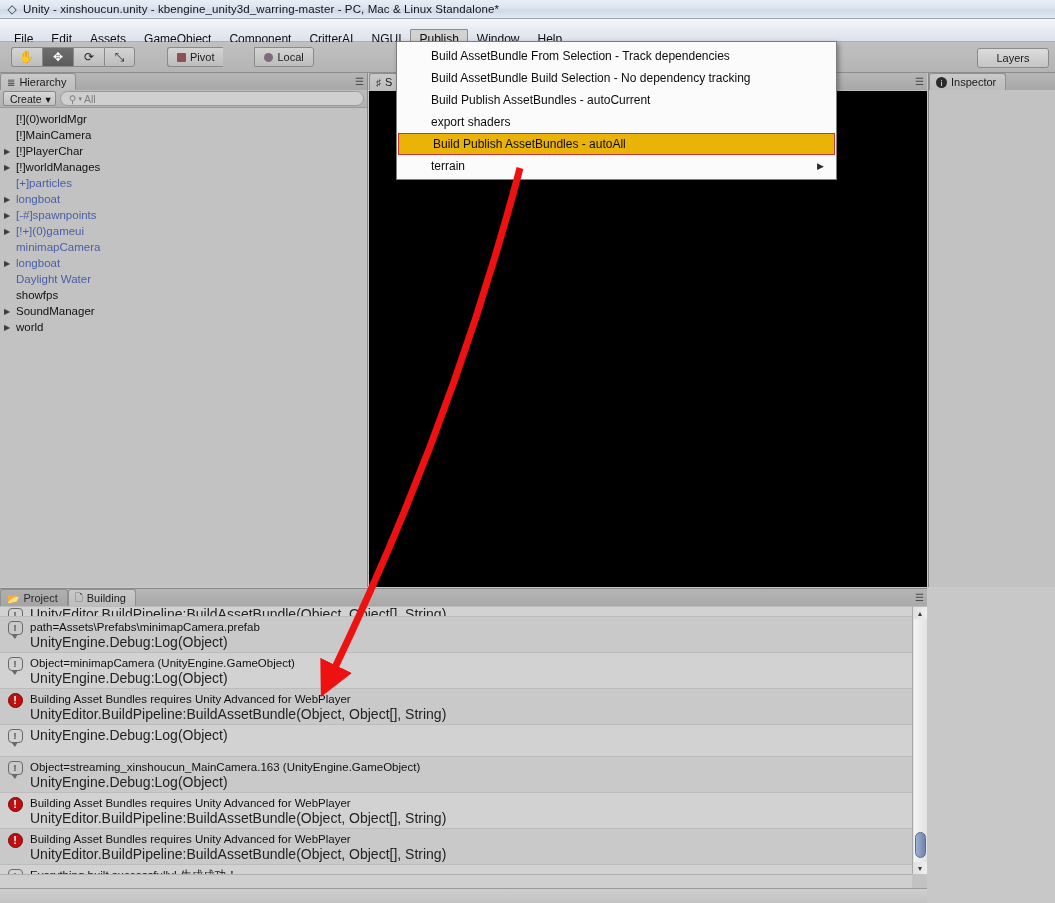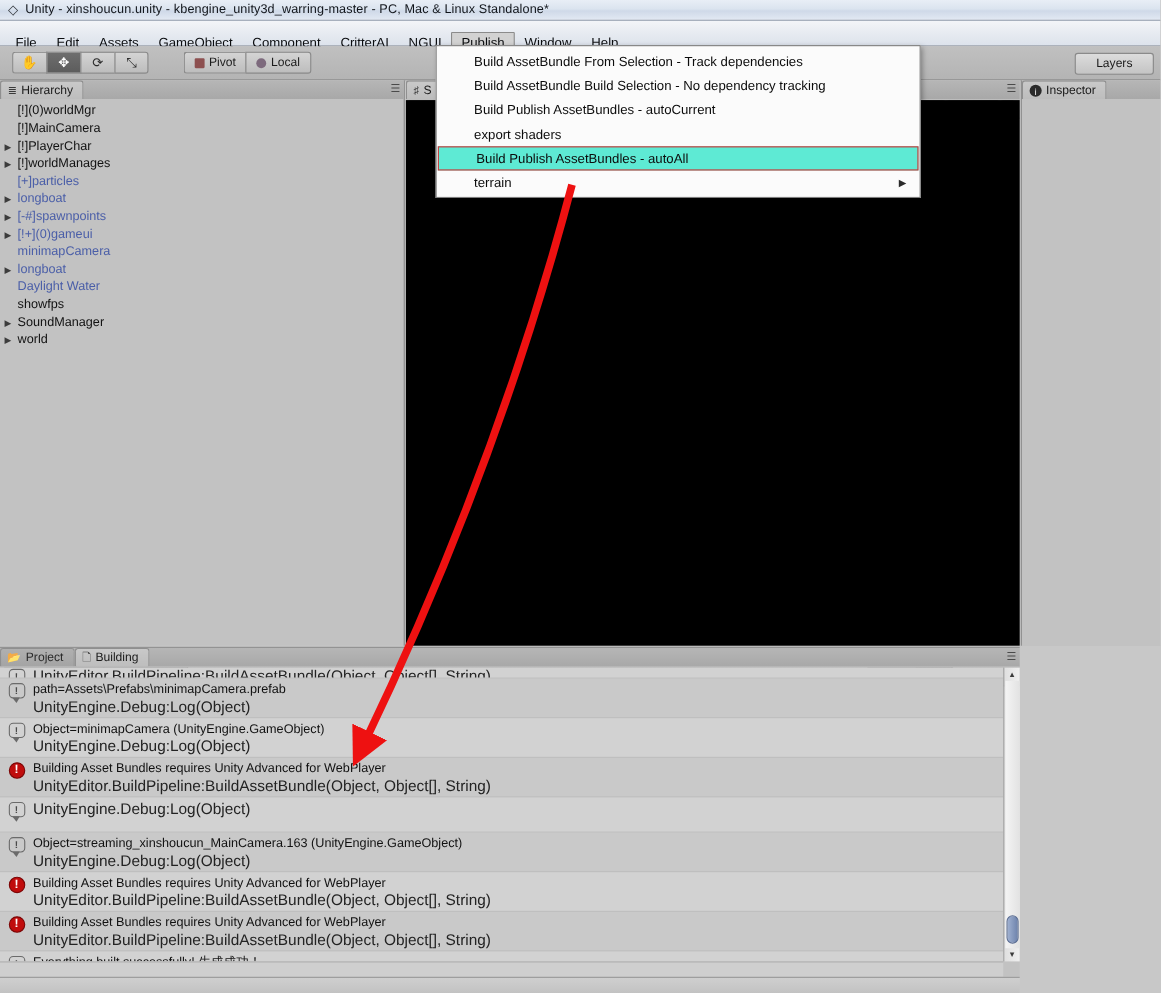--- a/index.html
+++ b/index.html
@@ -61,21 +61,21 @@
     border: 1px solid #8a8a8a; border-right: none;
     display: flex; align-items: center; justify-content: center;
     color: #2a2a2a; font-size: 12px;
   }
   .tool-btn:first-child { border-radius: 3px 0 0 3px; }
   .tool-btn:last-child { border-right: 1px solid #8a8a8a; border-radius: 0 3px 3px 0; }
   .tool-btn.selected {
     background: linear-gradient(to bottom,#6e6e6e,#5c5c5c);
     color: #fff;
   }
-  .pivot-group { display: flex; margin-left: 32px; }
+  .pivot-group { display: flex; margin-left: 32px; gap: 31px; }
   .pivot-btn {
     height: 20px; padding: 0 9px;
     background: linear-gradient(to bottom,#d4d4d4,#bdbdbd);
     border: 1px solid #8a8a8a; border-right: none;
     display: flex; align-items: center; gap: 4px;
     font-size: 11px; color: #1c1c1c;
   }
   .pivot-btn:first-child { border-radius: 3px 0 0 3px; }
   .pivot-btn:last-child { border-right: 1px solid #8a8a8a; border-radius: 0 3px 3px 0; }
   .pv-dot { width: 9px; height: 9px; background: #8d5050; border-radius: 1px; display: inline-block; }
@@ -289,21 +289,21 @@
     box-shadow: 2px 2px 5px rgba(0,0,0,0.35);
     padding: 3px 0 2px 0;
     z-index: 50;
   }
   .dd-item {
     height: 22px; display: flex; align-items: center;
     padding-left: 34px; font-size: 12px; color: #0c0c0c;
     position: relative; white-space: nowrap;
   }
   .dd-item.highlight {
-    background: #5eead4;
+    background: #eab308;
     border: 1px solid #cc3333;
     margin: 0 1px;
     height: 22px;
   }
   .dd-arrow-right {
     position: absolute; right: 12px; font-size: 9px; color: #2a2a2a;
   }
 
   
   .annot { position: absolute; left: 0; top: 0; width: 1055px; height: 903px;
@@ -363,20 +363,31 @@
   </div>
 
   <div class="panel" id="hierarchy">
     <div class="panel-tabrow">
       <div class="ptab">
         <span class="ptab-icon">≣</span>
         <span>Hierarchy</span>
       </div>
       <span class="panel-menu-dots">☰</span>
     </div>
+    <div class="hier-toolbar">
+      <div class="create-btn">
+        <span>Create</span>
+        <span>▾</span>
+      </div>
+      <div class="search-field">
+        <span>⚲</span>
+        <span style="font-size:7px">▾</span>
+        <span>All</span>
+      </div>
+    </div>
     <div class="hier-list" id="hier-list">
         <div class="hier-row">
           <span class="arrow empty">▶</span>
           <span class="nm">[!](0)worldMgr</span>
         </div>
         <div class="hier-row">
           <span class="arrow empty">▶</span>
           <span class="nm">[!]MainCamera</span>
         </div>
         <div class="hier-row">

